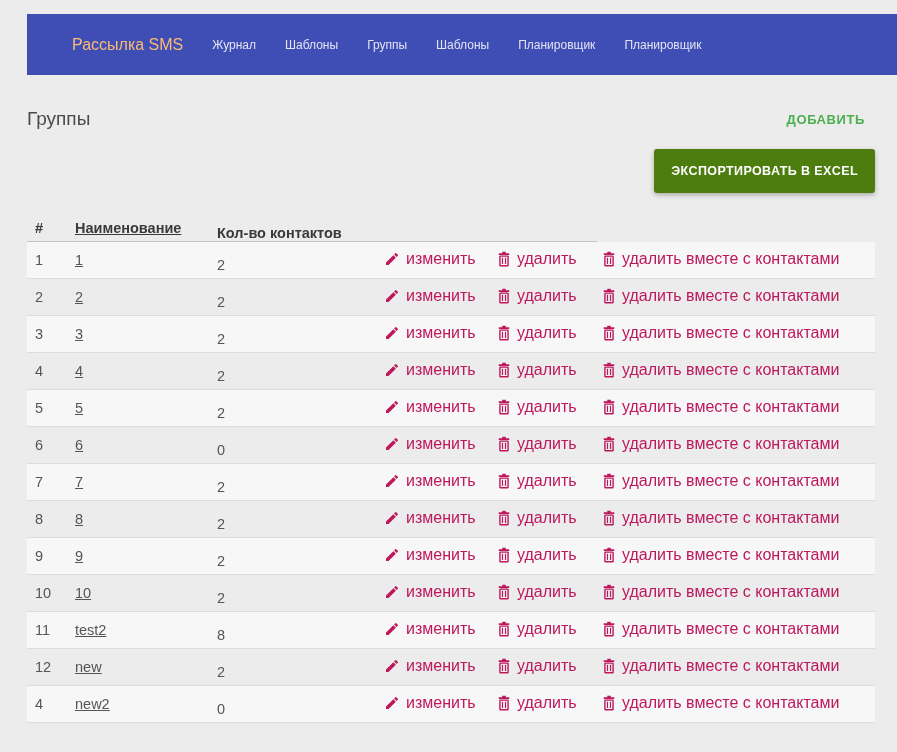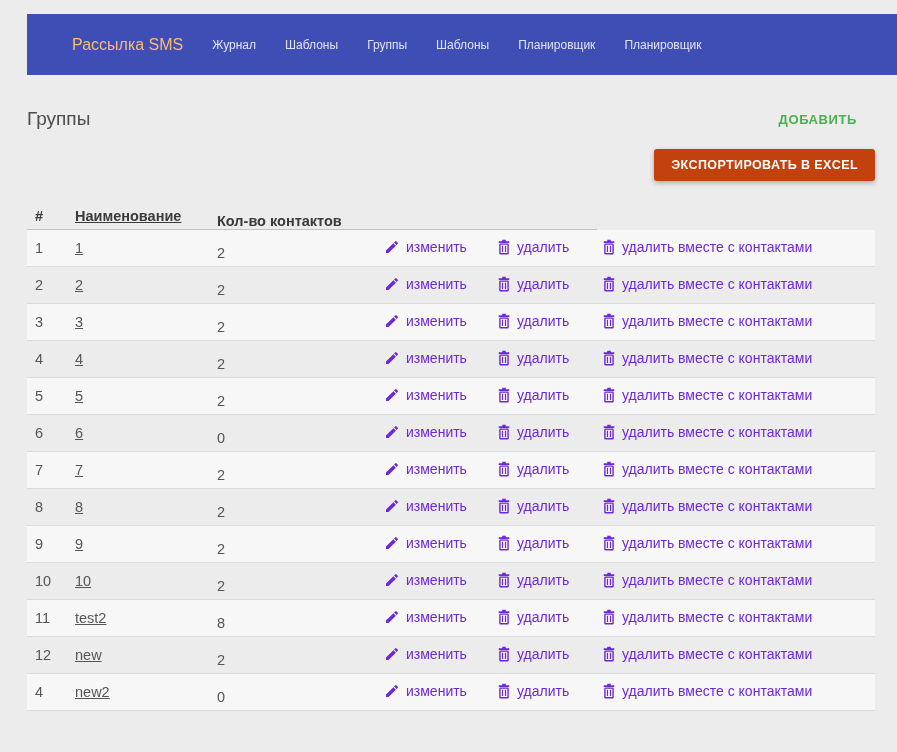--- a/index.html
+++ b/index.html
@@ -40,35 +40,35 @@
     justify-content: space-between;
     align-items: center;
     height: 26px;
   }
   .page-title { font-size: 19px; color: #4c4c4c; }
   .add-btn {
     color: #4caf50;
     font-size: 13px;
     font-weight: bold;
     letter-spacing: 0.6px;
-    margin-right: 12px;
+    margin-right: 4px;
     cursor: pointer;
     background: none; border: none;
     font-family: inherit;
   }
   .export-row { margin-top: 17px; display: flex; justify-content: flex-end; }
   .export-btn {
-    background: #c2410c;
+    background: #4d7c0f;
     color: #ffffff;
     border: none;
     border-radius: 3px;
     font-size: 12.5px;
     font-weight: bold;
     letter-spacing: 0.4px;
-    padding: 9px 17px;
+    padding: 15px 17px;
     box-shadow: 0 2px 5px rgba(0,0,0,0.28);
     cursor: pointer;
     font-family: inherit;
   }
   
   .table { margin-top: 22px; }
   .thead {
     display: flex;
     align-items: center;
     height: 27px;
@@ -90,22 +90,22 @@
   .c-num   { width: 48px;  padding-left: 8px; }
   .c-name  { width: 142px; text-decoration: underline; }
   .c-count { width: 167px; margin-top: 9px; }
   .c-edit  { width: 113px; }
   .c-del   { width: 105px; }
   .c-delall{ flex: 1; }
   .link {
     display: inline-flex;
     align-items: center;
     gap: 6px;
-    color: #6d28d9;
-    font-size: 14px;
+    color: #be185d;
+    font-size: 16px;
     text-decoration: none;
     cursor: pointer;
   }
   .link svg { flex: 0 0 auto; display: block; }
 </style>
 </head>
 <body>
 
 <div class="navbar">
   <span class="brand">Рассылка SMS</span>

